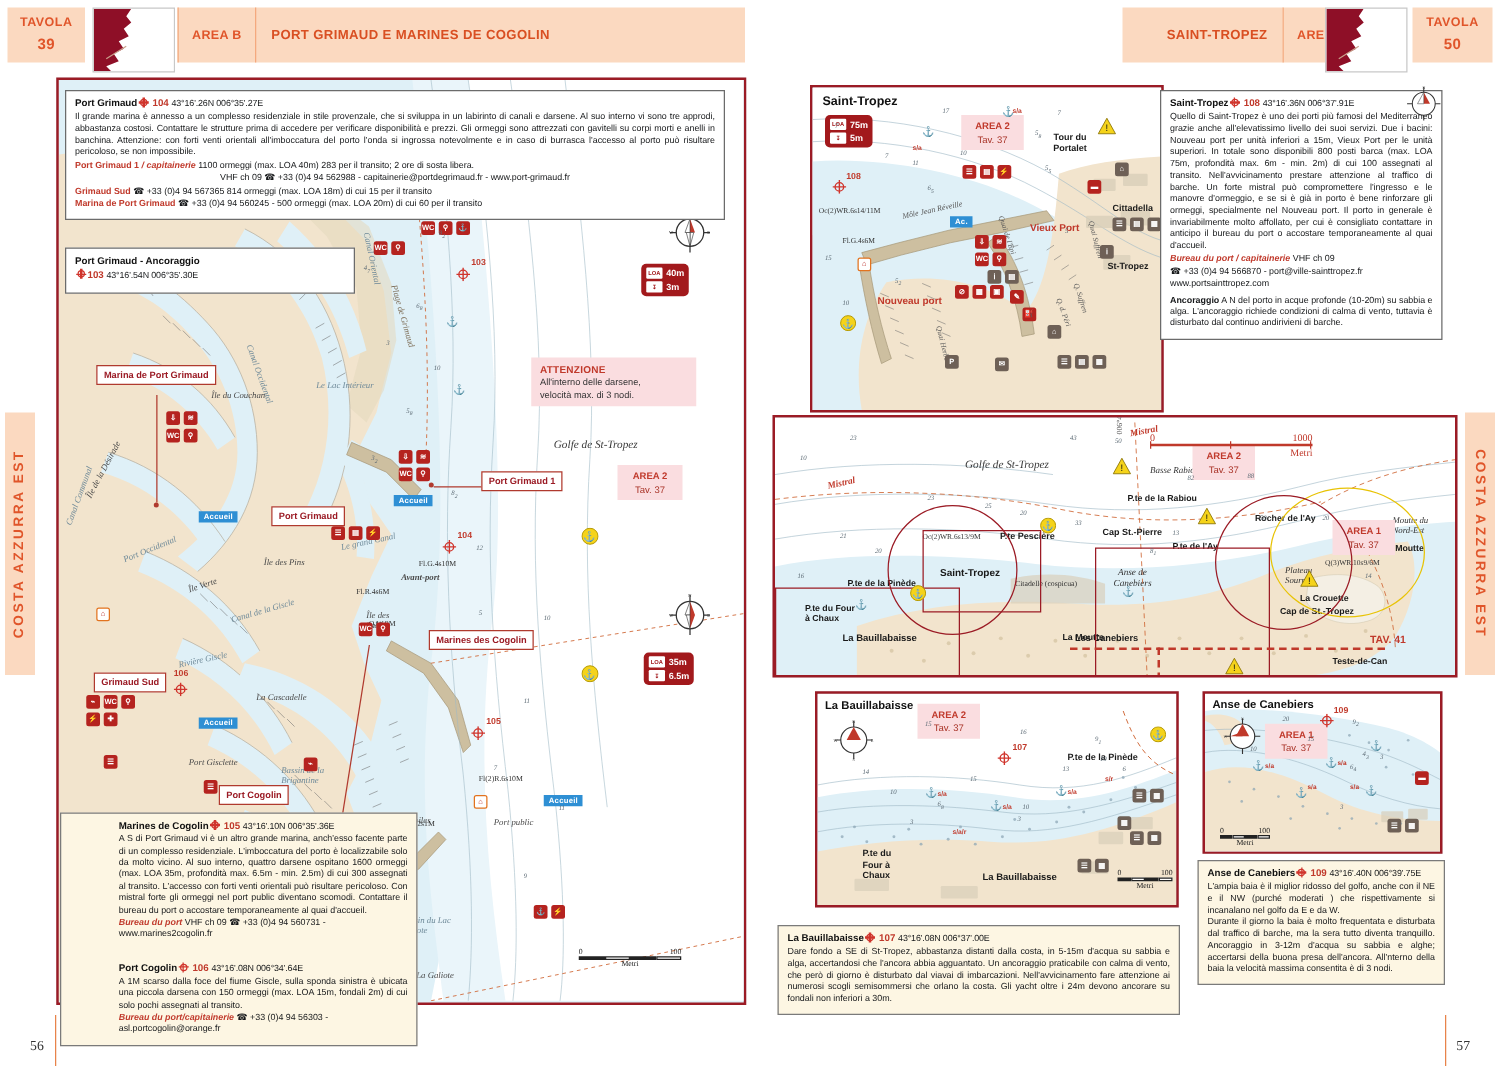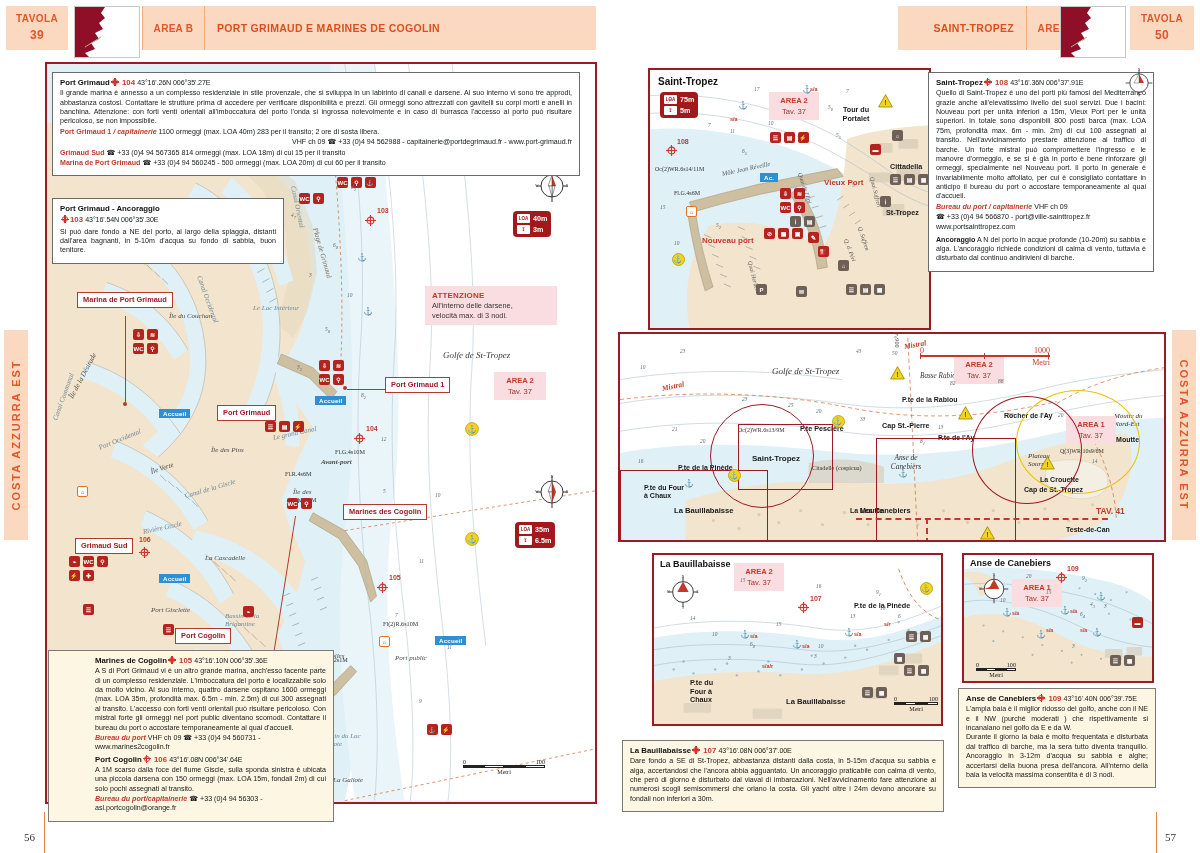--- a/index.html
+++ b/index.html
@@ -715,52 +715,51 @@
       <span>Port Grimaud</span><span class="tgt"><i></i></span>
       <span class="pid">104</span>
       <span class="coord">43°16'.26N 006°35'.27E</span>
     </div>
     <p class="tb-p">Il grande marina è annesso a un complesso residenziale in stile provenzale, che si sviluppa in un labirinto di canali e darsene. Al suo interno vi sono tre approdi, abbastanza costosi. Contattare le strutture prima di accedere per verificare disponibilità e prezzi. Gli ormeggi sono attrezzati con gavitelli su corpi morti e anelli in banchina. Attenzione: con forti venti orientali all'imboccatura del porto l'onda si ingrossa notevolmente e in caso di burrasca l'accesso al porto può risultare pericoloso, se non impossibile.</p>
     <p class="tb-p" style="text-align:left;">
       <span class="redb">Port Grimaud 1</span>
       <span class="redbi">/ capitainerie</span>
       <span>1100 ormeggi (max. LOA 40m) 283 per il transito; 2 ore di sosta libera.</span>
     </p>
-    <p class="tb-p" style="text-align:right;">VHF ch 09 ☎ +33 (0)4 94 562988 - capitainerie@portdegrimaud.fr - www.port-grimaud.fr</p>
+    <p class="tb-p" style="text-align:center;">VHF ch 09 ☎ +33 (0)4 94 562988 - capitainerie@portdegrimaud.fr - www.port-grimaud.fr</p>
     <p class="tb-p" style="text-align:left;">
       <span class="redb">Grimaud Sud</span>
       <span>☎ +33 (0)4 94 567365 814 ormeggi (max. LOA 18m) di cui 15 per il transito</span>
     </p>
     <p class="tb-p" style="text-align:left;">
       <span class="redb">Marina de Port Grimaud</span>
       <span>☎ +33 (0)4 94 560245 - 500 ormeggi (max. LOA 20m) di cui 60 per il transito</span>
     </p>
   </div>
 
   <div class="txtbox" style="left:52px; top:198px; width:232px;">
     <div class="tb-title">Port Grimaud - Ancoraggio</div>
     <div class="tb-title" style="margin-bottom:2px;">
       <span class="tgt"><i></i></span><span class="pid">103</span>
       <span class="coord">43°16'.54N 006°35'.30E</span>
     </div>
-    <p class="tb-p">Si può dare fondo a NE del porto, al largo della spiaggia, distanti dall'area bagnanti, in 5-10m d'acqua su fondo di sabbia, buon tenitore.</p>
   </div>
 
   <div class="txtbox cream" style="left:48px; top:650px; width:286px;padding-left:46px;">
     <div class="tb-title">
       <span>Marines de Cogolin</span><span class="tgt"><i></i></span>
       <span class="pid">105</span>
       <span class="coord">43°16'.10N 006°35'.36E</span>
     </div>
     <p class="tb-p">A S di Port Grimaud vi è un altro grande marina, anch'esso facente parte di un complesso residenziale. L'imboccatura del porto è localizzabile solo da molto vicino. Al suo interno, quattro darsene ospitano 1600 ormeggi (max. LOA 35m, profondità max. 6.5m - min. 2.5m) di cui 300 assegnati al transito. L'accesso con forti venti orientali può risultare pericoloso. Con mistral forte gli ormeggi nel port public diventano scomodi. Contattare il bureau du port o accostare temporaneamente al quai d'accueil.</p>
     <p class="tb-p" style="text-align:left;">
       <span class="redbi">Bureau du port</span>
       <span>VHF ch 09  ☎ +33 (0)4 94 560731 - www.marines2cogolin.fr</span>
     </p>
-    <div class="tb-title" style="margin-top:2px;">
+    <div class="tb-title" style="margin-top:17px;">
       <span>Port Cogolin</span><span class="tgt"><i></i></span>
       <span class="pid">106</span>
       <span class="coord">43°16'.08N 006°34'.64E</span>
     </div>
     <p class="tb-p">A 1M scarso dalla foce del fiume Giscle, sulla sponda sinistra è ubicata una piccola darsena con 150 ormeggi (max. LOA 15m, fondali 2m) di cui solo pochi assegnati al transito.</p>
     <p class="tb-p" style="text-align:left;">
       <span class="redbi">Bureau du port/capitainerie</span>
       <span>☎ +33 (0)4 94 56303 - asl.portcogolin@orange.fr</span>
     </p>
   </div>

